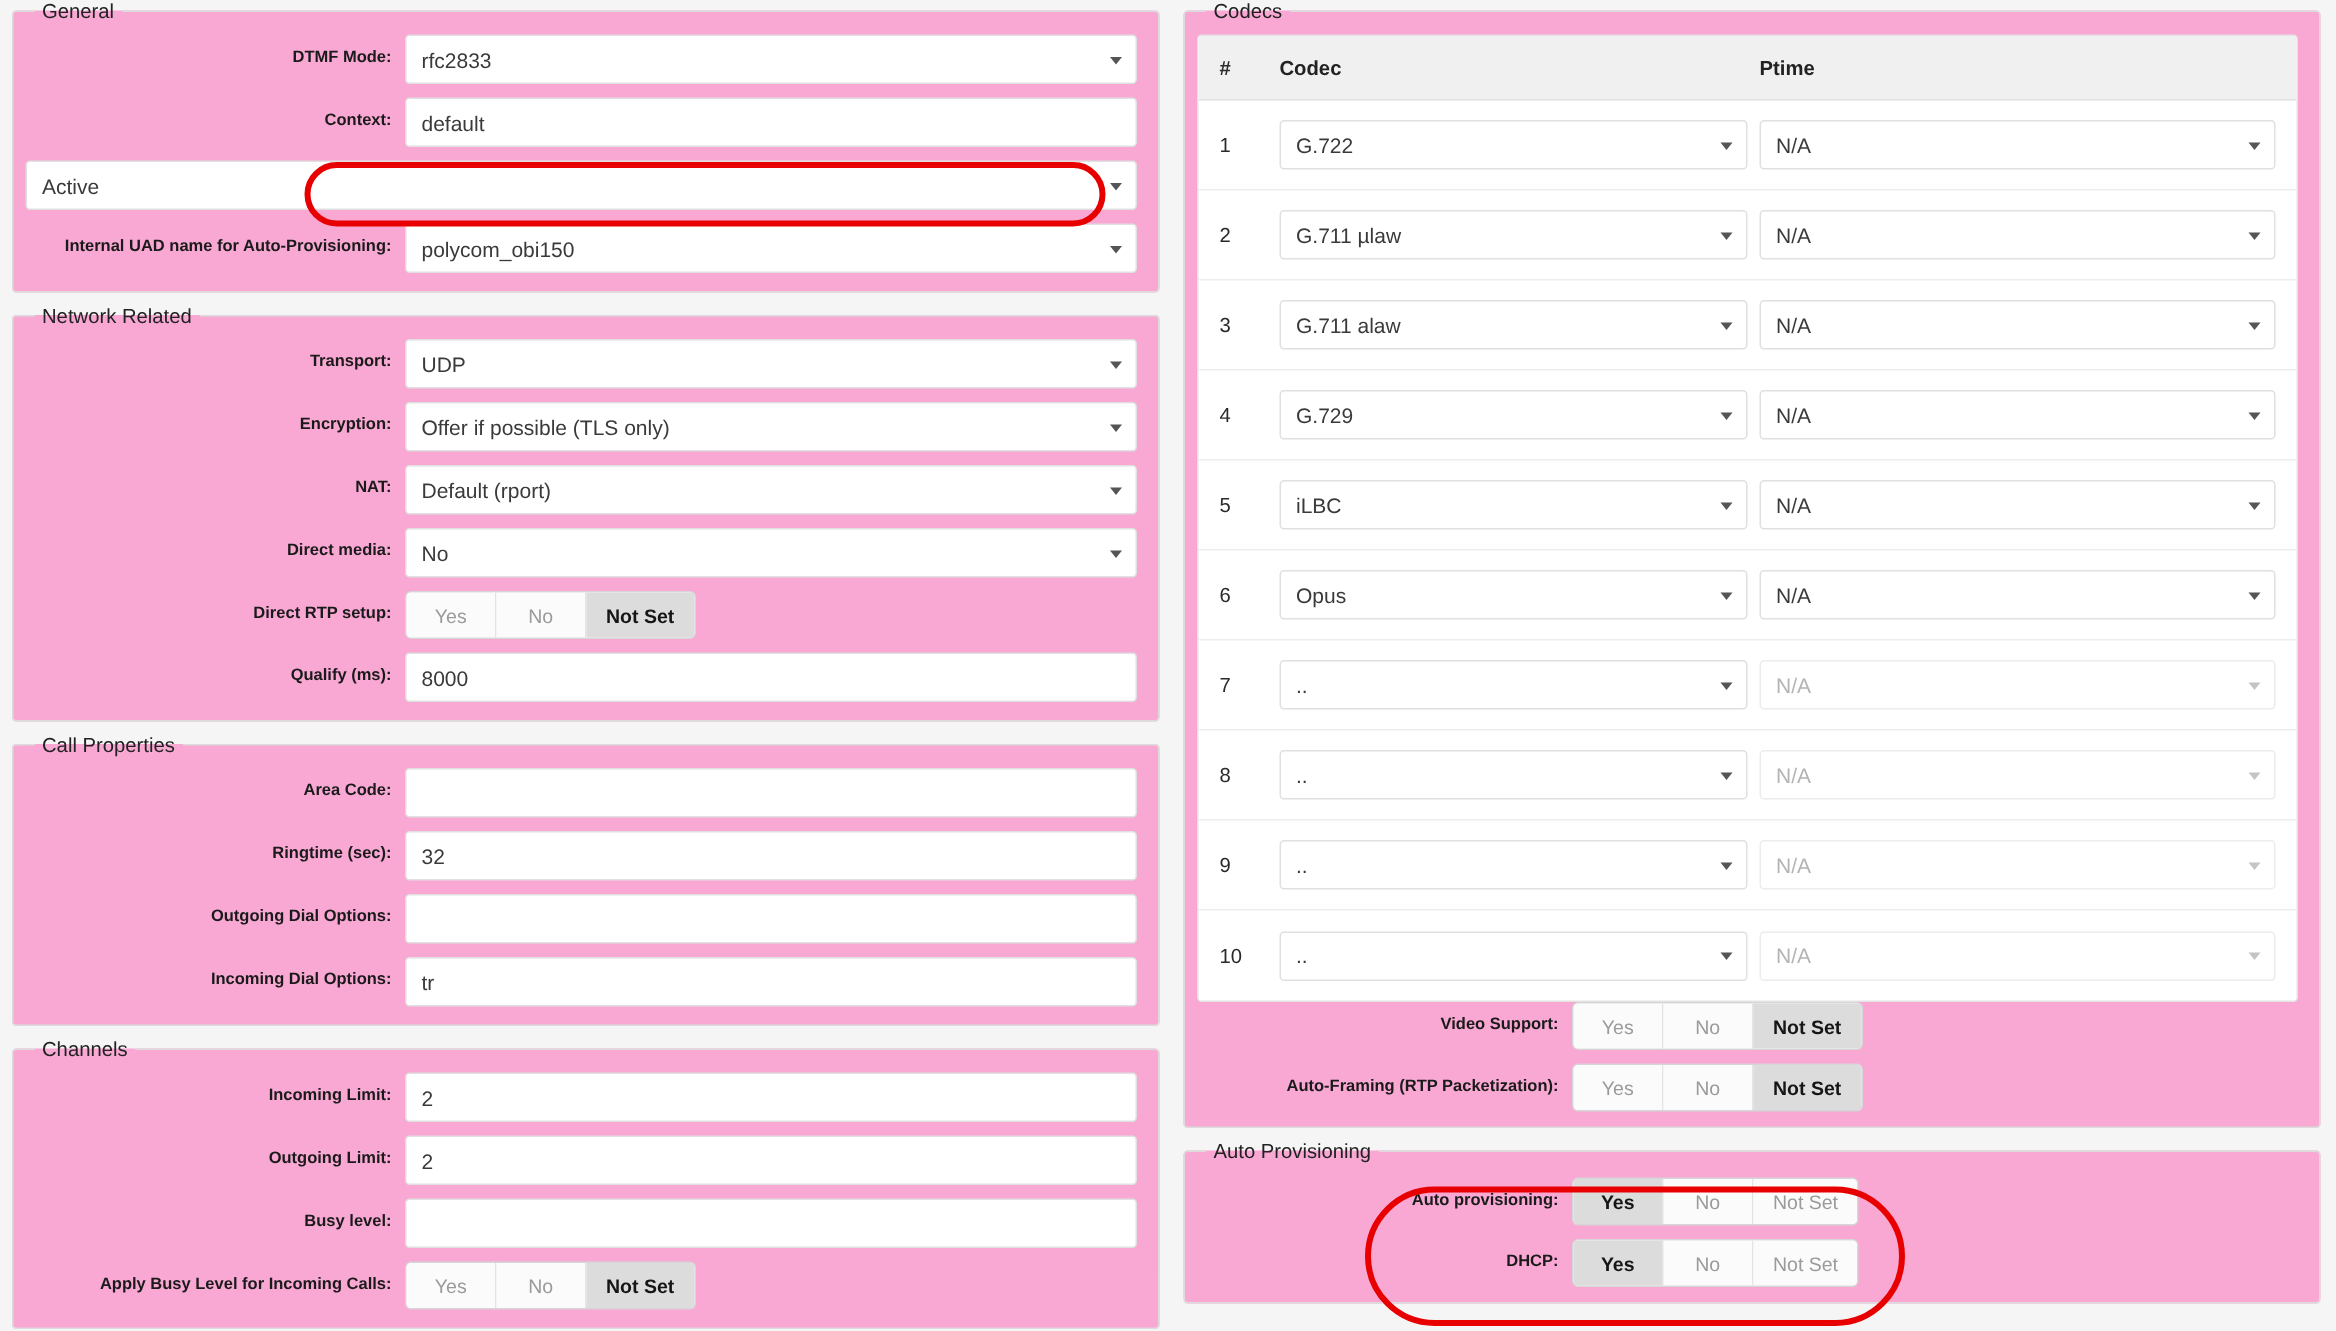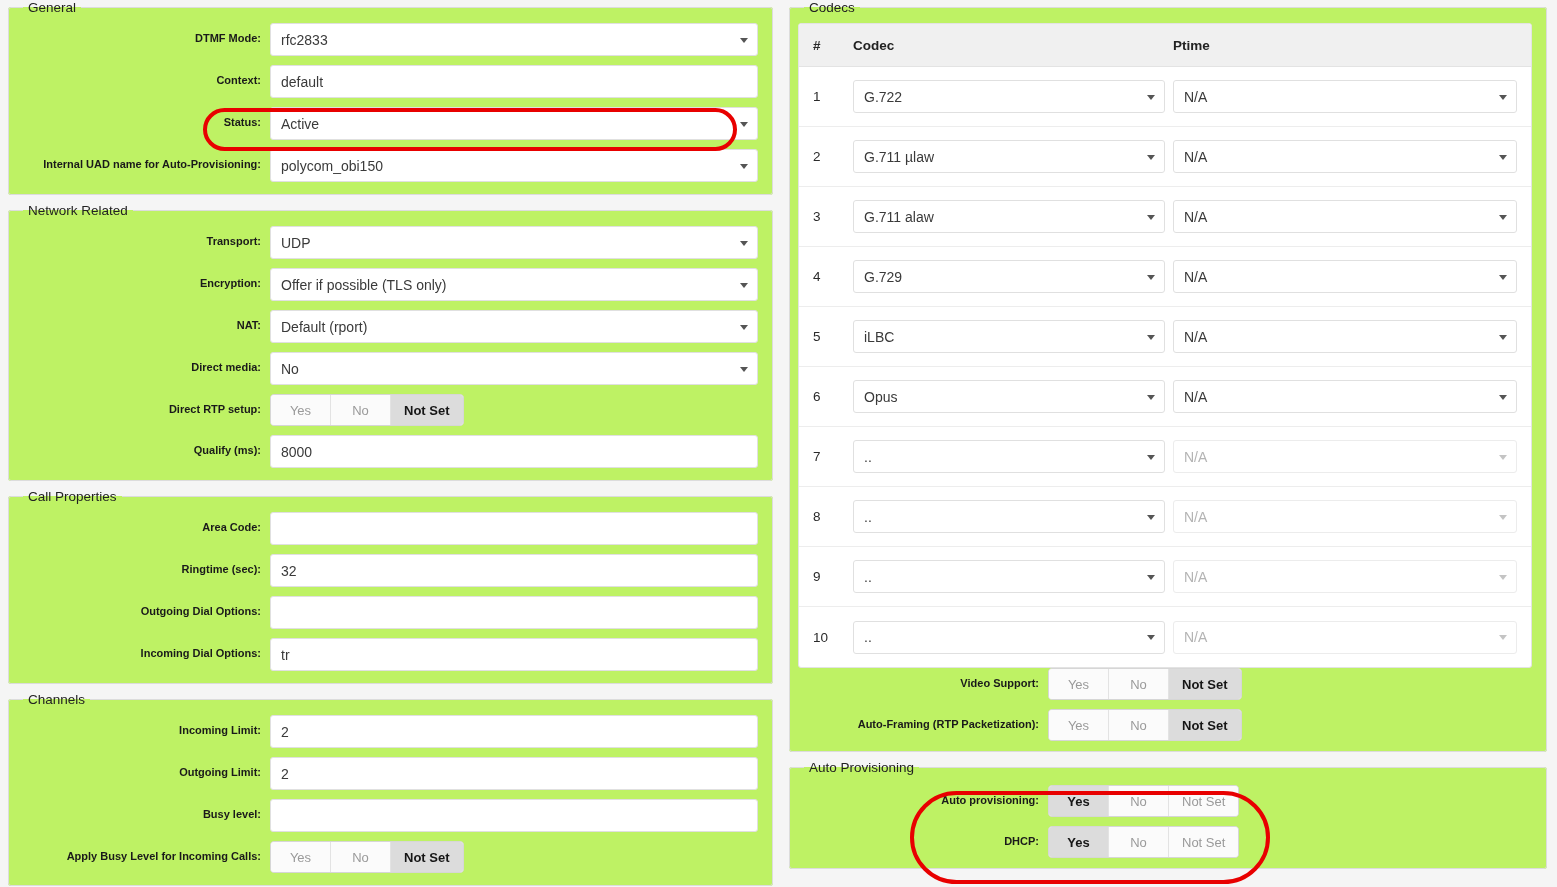--- a/index.html
+++ b/index.html
@@ -28,21 +28,21 @@
     padding: 0 10px 0 8px;
     position: relative;
   }
 
   
   fieldset.box {
     border: 1px solid #dcdcdc;
     border-radius: 3px;
     margin: 0 0 8px 0;
     padding: 8px 14px 10px 8px;
-    background: #bef264;
+    background: #f9a8d4;
   }
   fieldset.box > legend {
     font-size: 13.5px;
     color: #222;
     padding: 0 5px;
     margin-left: 6px;
     font-weight: normal;
   }
 
   
@@ -181,21 +181,20 @@
       <div class="frow">
         <div class="flabel">Context:</div>
         <div class="fctl">
           <div class="inp">
             <span>default</span>
           </div>
         </div>
       </div>
 
       <div class="frow" style="position:relative;">
-        <div class="flabel">Status:</div>
         <div class="fctl">
           <div class="sel">
             <span>Active</span>
             <span class="caret"></span>
           </div>
         </div>
       </div>
 
       <div class="frow">
         <div class="flabel">Internal UAD name for Auto-Provisioning:</div>

